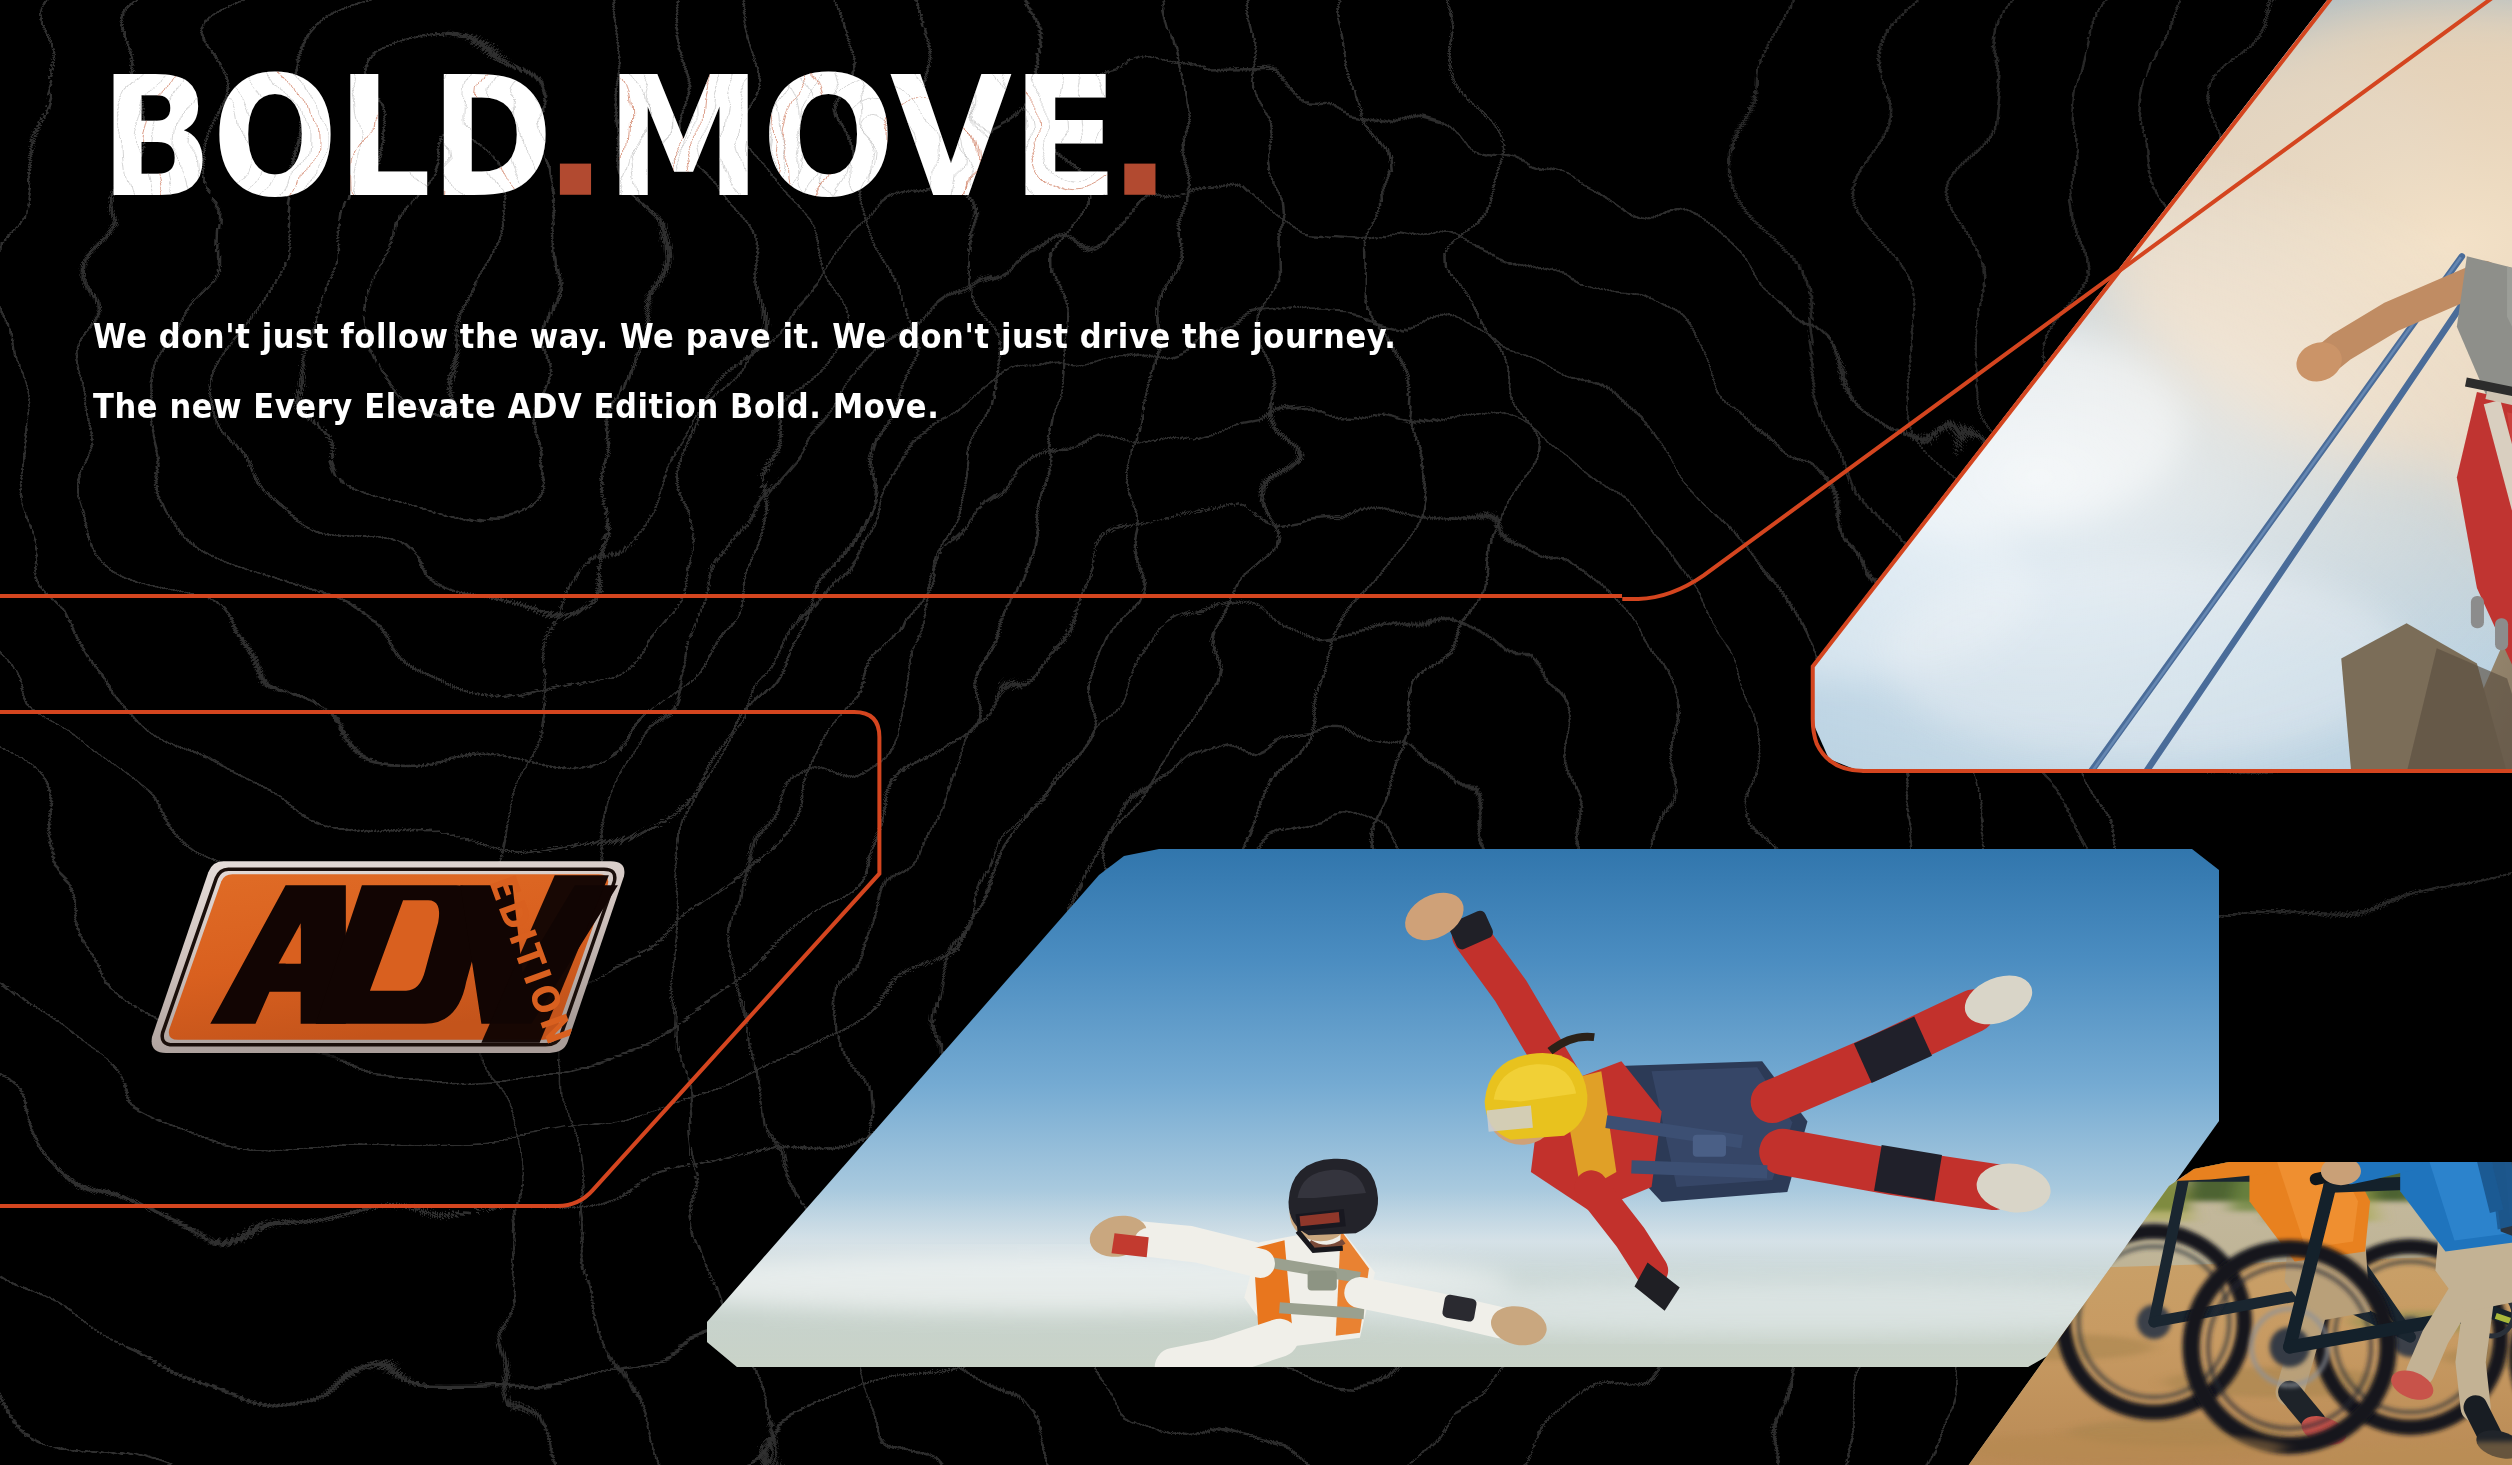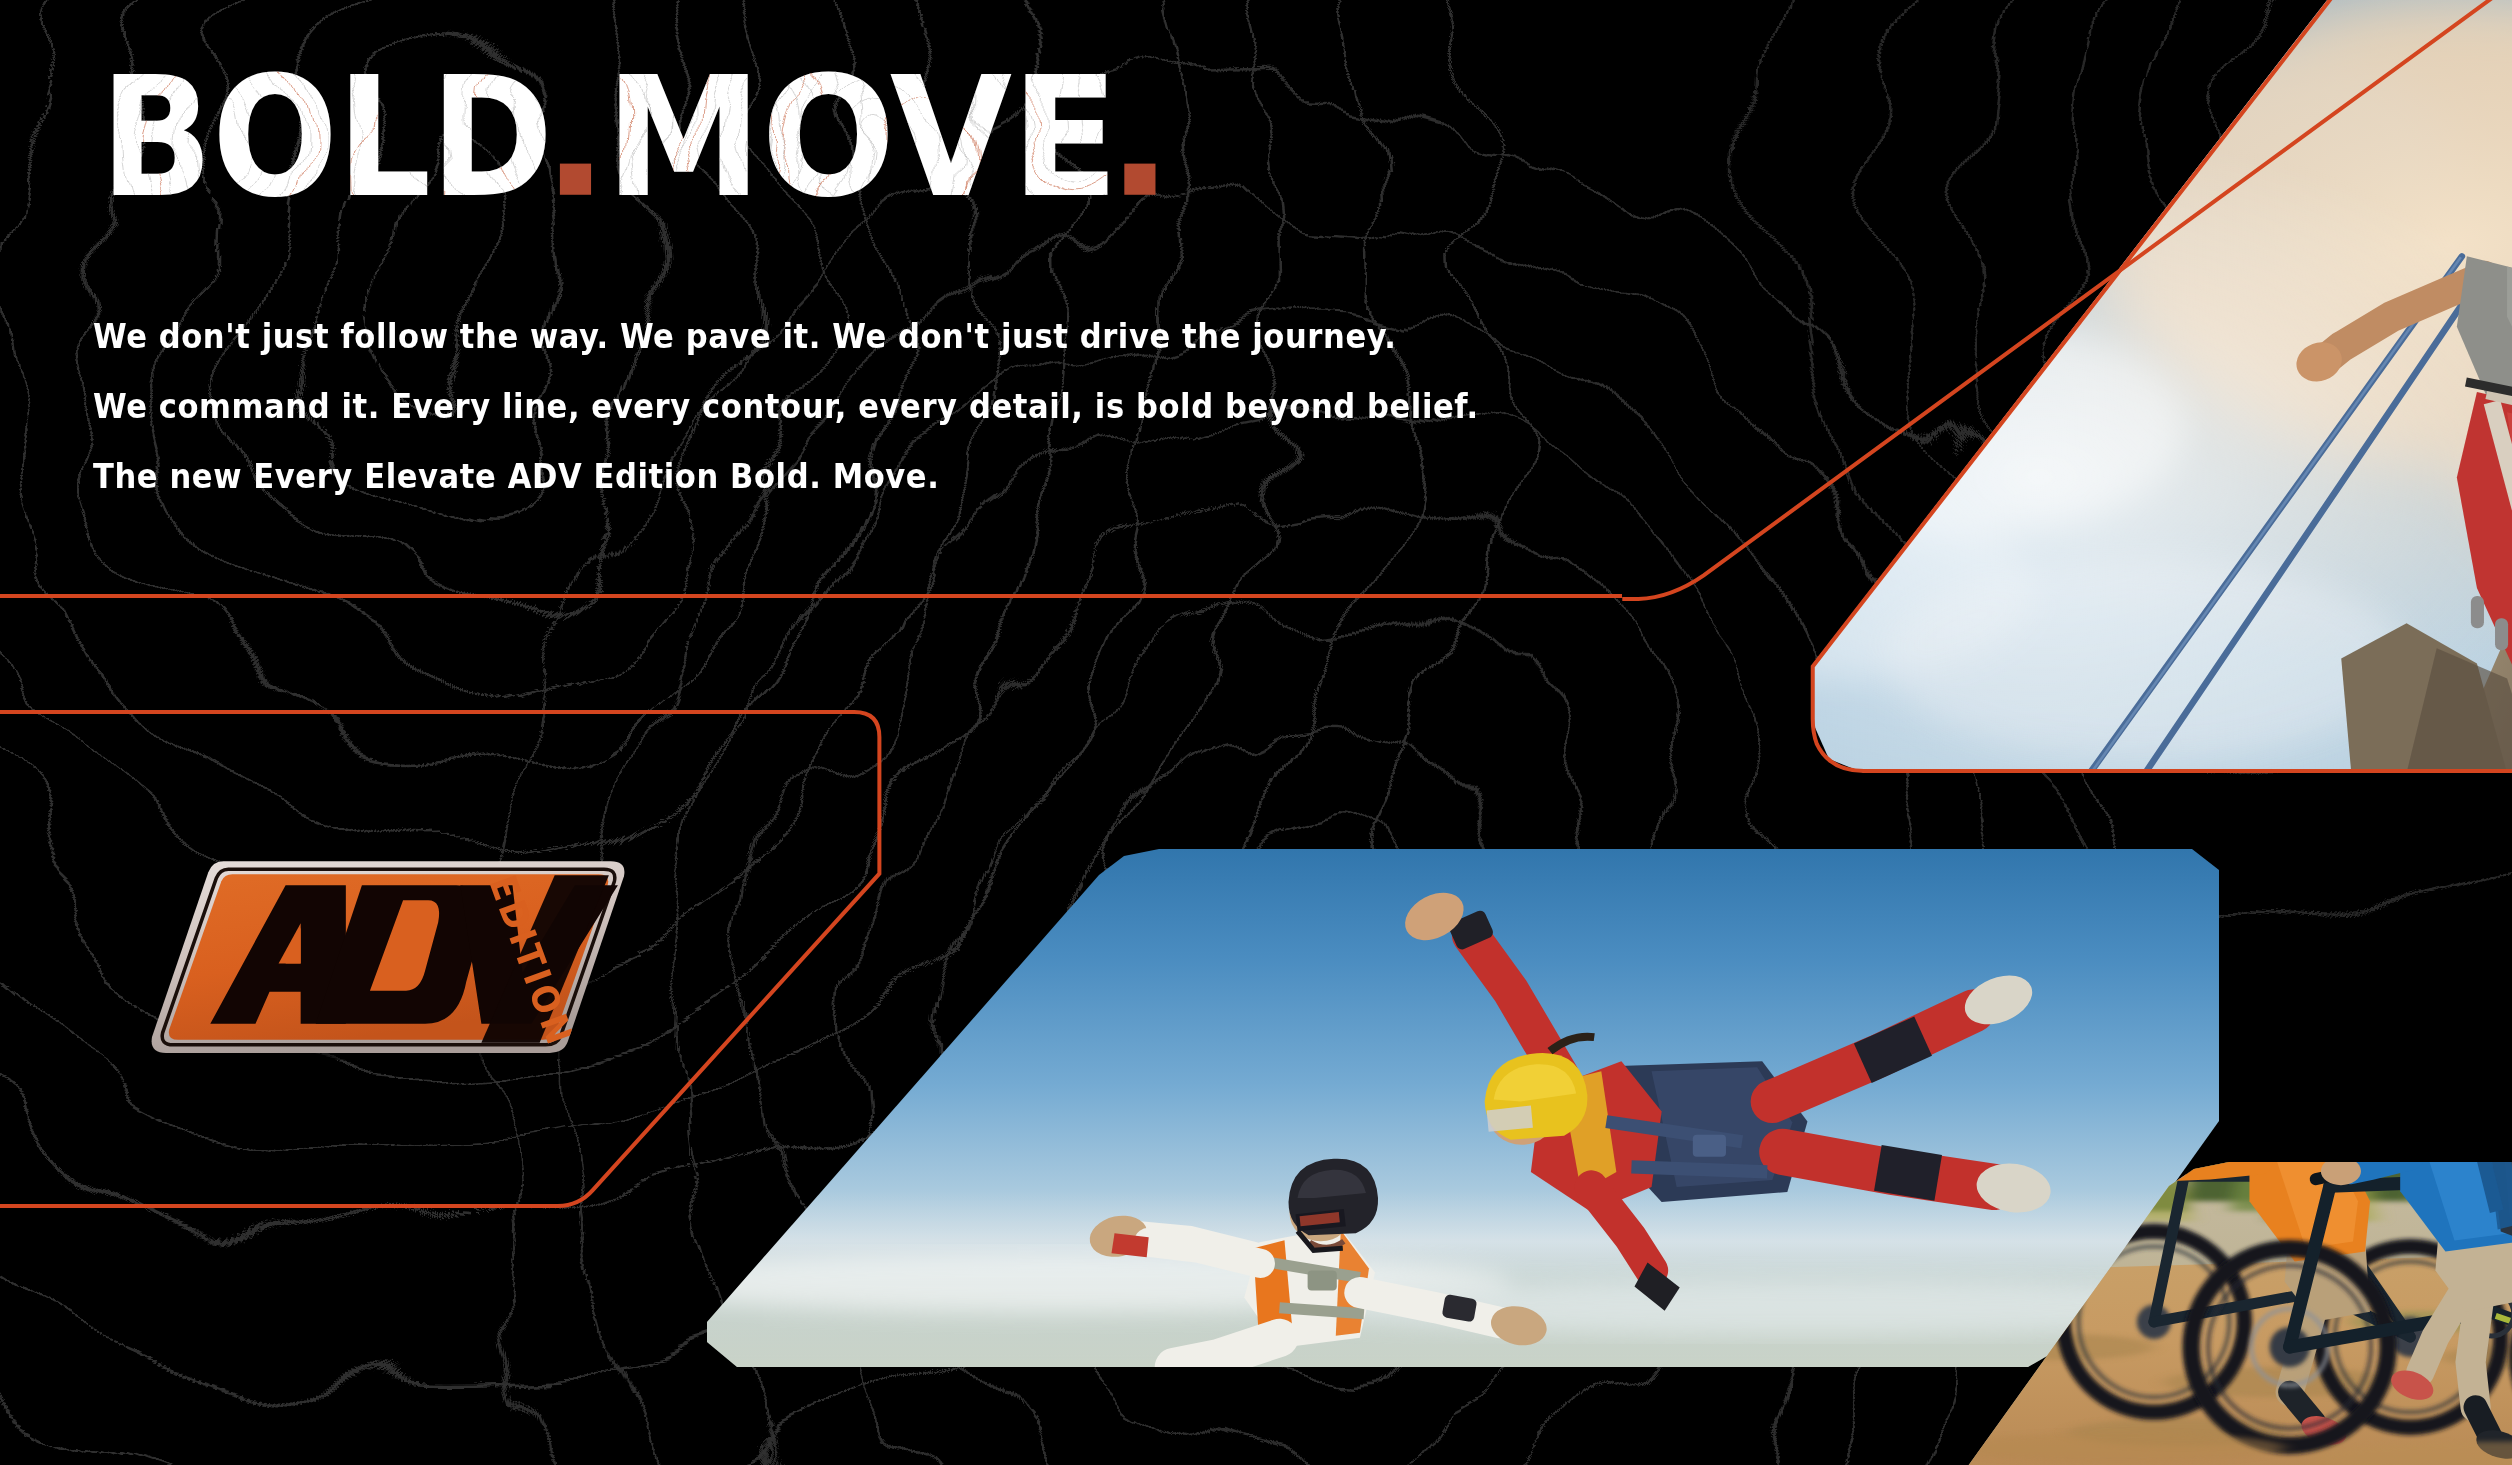--- a/index.html
+++ b/index.html
@@ -244,21 +244,20 @@
         <use href="#txtTopo" transform="translate(1060,-30)"></use>
       </g>
     </g>
 
     <text x="-9999" y="-9999">BOLD. MOVE.</text>
   </svg>
 </div>
 
 <div class="body-copy">
   <div class="body-line">We don't just follow the way. We pave it. We don't just drive the journey.</div>
-  <div class="body-line">We command it. Every line, every contour, every detail, is bold beyond belief.</div>
   <div class="body-line">The new Every Elevate ADV Edition Bold. Move.</div>
 </div>
 
 <div class="rule-horizontal"></div>
 
 <div class="rule-diagonal">
   <svg viewBox="0 0 1850 1230" preserveAspectRatio="none" xmlns="http://www.w3.org/2000/svg">
     <path d="M 1850 0 L 260 1165 Q 195 1210 130 1212 L 98 1212" fill="none" stroke="#d4451f" stroke-width="8"></path>
   </svg>
 </div>

